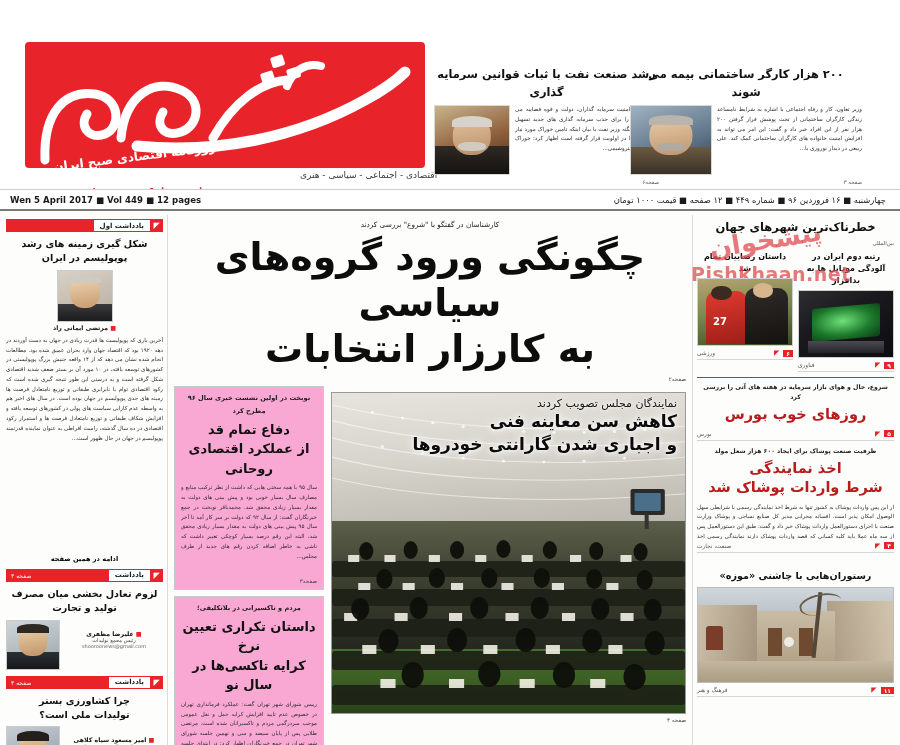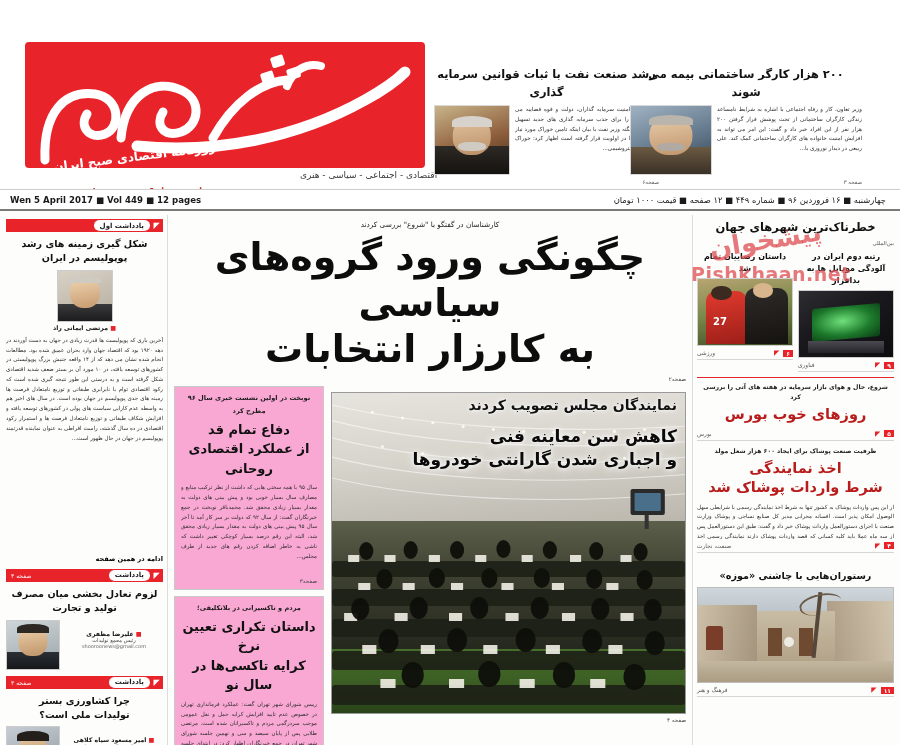--- a/index.html
+++ b/index.html
@@ -130,21 +130,21 @@
     display: flex; align-items: stretch; height: 13px; margin-bottom: 5px;
     background: #e8232a;
   }
   .note-bar .icon {
     width: 13px; background: #e8232a; color: #fff; font-size: 8px;
     display: flex; align-items: center; justify-content: center;
   }
   .note-bar .label {
     background: #ffffff; color: #1a1a1a; font-size: 7px; font-weight: bold;
     padding: 0 6px; display: flex; align-items: center; white-space: nowrap;
-    border-top: 1px solid #e8232a; border-bottom: 1px solid #e8232a; border-radius: 6px;
+    border-top: 1px solid #e8232a; border-bottom: 1px solid #e8232a;
   }
   .note-bar .pageref {
     flex: 1 1 auto; color: #ffffff; font-size: 6px;
     display: flex; align-items: center; justify-content: flex-end;
     padding-left: 5px; white-space: nowrap;
   }
 
   
   .kicker { font-size: 7.3px; color: #1c1c1c; text-align: center; line-height: 1.6;
             margin-bottom: 3px; }
@@ -157,36 +157,36 @@
   .hl-md { font-size: 14.5px; font-weight: bold; color: #b91c1c; text-align: center;
            line-height: 1.35; }
   .hl-sm { font-size: 11.5px; font-weight: bold; color: #111; text-align: center;
            line-height: 1.5; }
   .hl-xs { font-size: 9.6px; font-weight: bold; color: #111; text-align: center;
            line-height: 1.5; }
   .body-txt {
     font-size: 5.5px; line-height: 1.78; text-align: justify; color: #2c2c2c;
     margin-top: 5px;
   }
-  .cont-note { font-size: 6.6px; font-weight: bold; text-align: right; margin-top: 3px; }
+  .cont-note { font-size: 6.6px; font-weight: bold; text-align: center; margin-top: 3px; }
   .pg-ref { font-size: 5.6px; color: #444; margin-top: 3px; }
 
   .box { border: 1px solid #c9c9c9; padding: 6px 6px 5px 6px; background: #f9a8d4; }
 
   
   .lead-photo {
     position: relative; width: 100%; height: 322px; margin-top: 6px;
     border: 1px solid #9a9a9a; overflow: hidden; background: #101010;
   }
   .ph-caption {
     position: absolute; top: 4px; right: 8px; left: 8px; z-index: 6;
     text-align: right;
   }
   .ph-kicker {
-    font-size: 14px; color: #111; font-weight: bold; margin-bottom: 12px;
+    font-size: 11px; color: #111; font-weight: normal; margin-bottom: 0;
     text-shadow: 0 0 3px rgba(255,255,255,.95), 0 0 6px rgba(255,255,255,.9);
   }
   .ph-title {
     font-size: 17px; font-weight: bold; color: #0a0a0a; line-height: 1.34;
     text-shadow: 0 0 4px rgba(255,255,255,.95), 0 0 9px rgba(255,255,255,.85),
                  0 0 14px rgba(255,255,255,.7);
   }
 
   
   .hall { position: absolute; inset: 0; }

